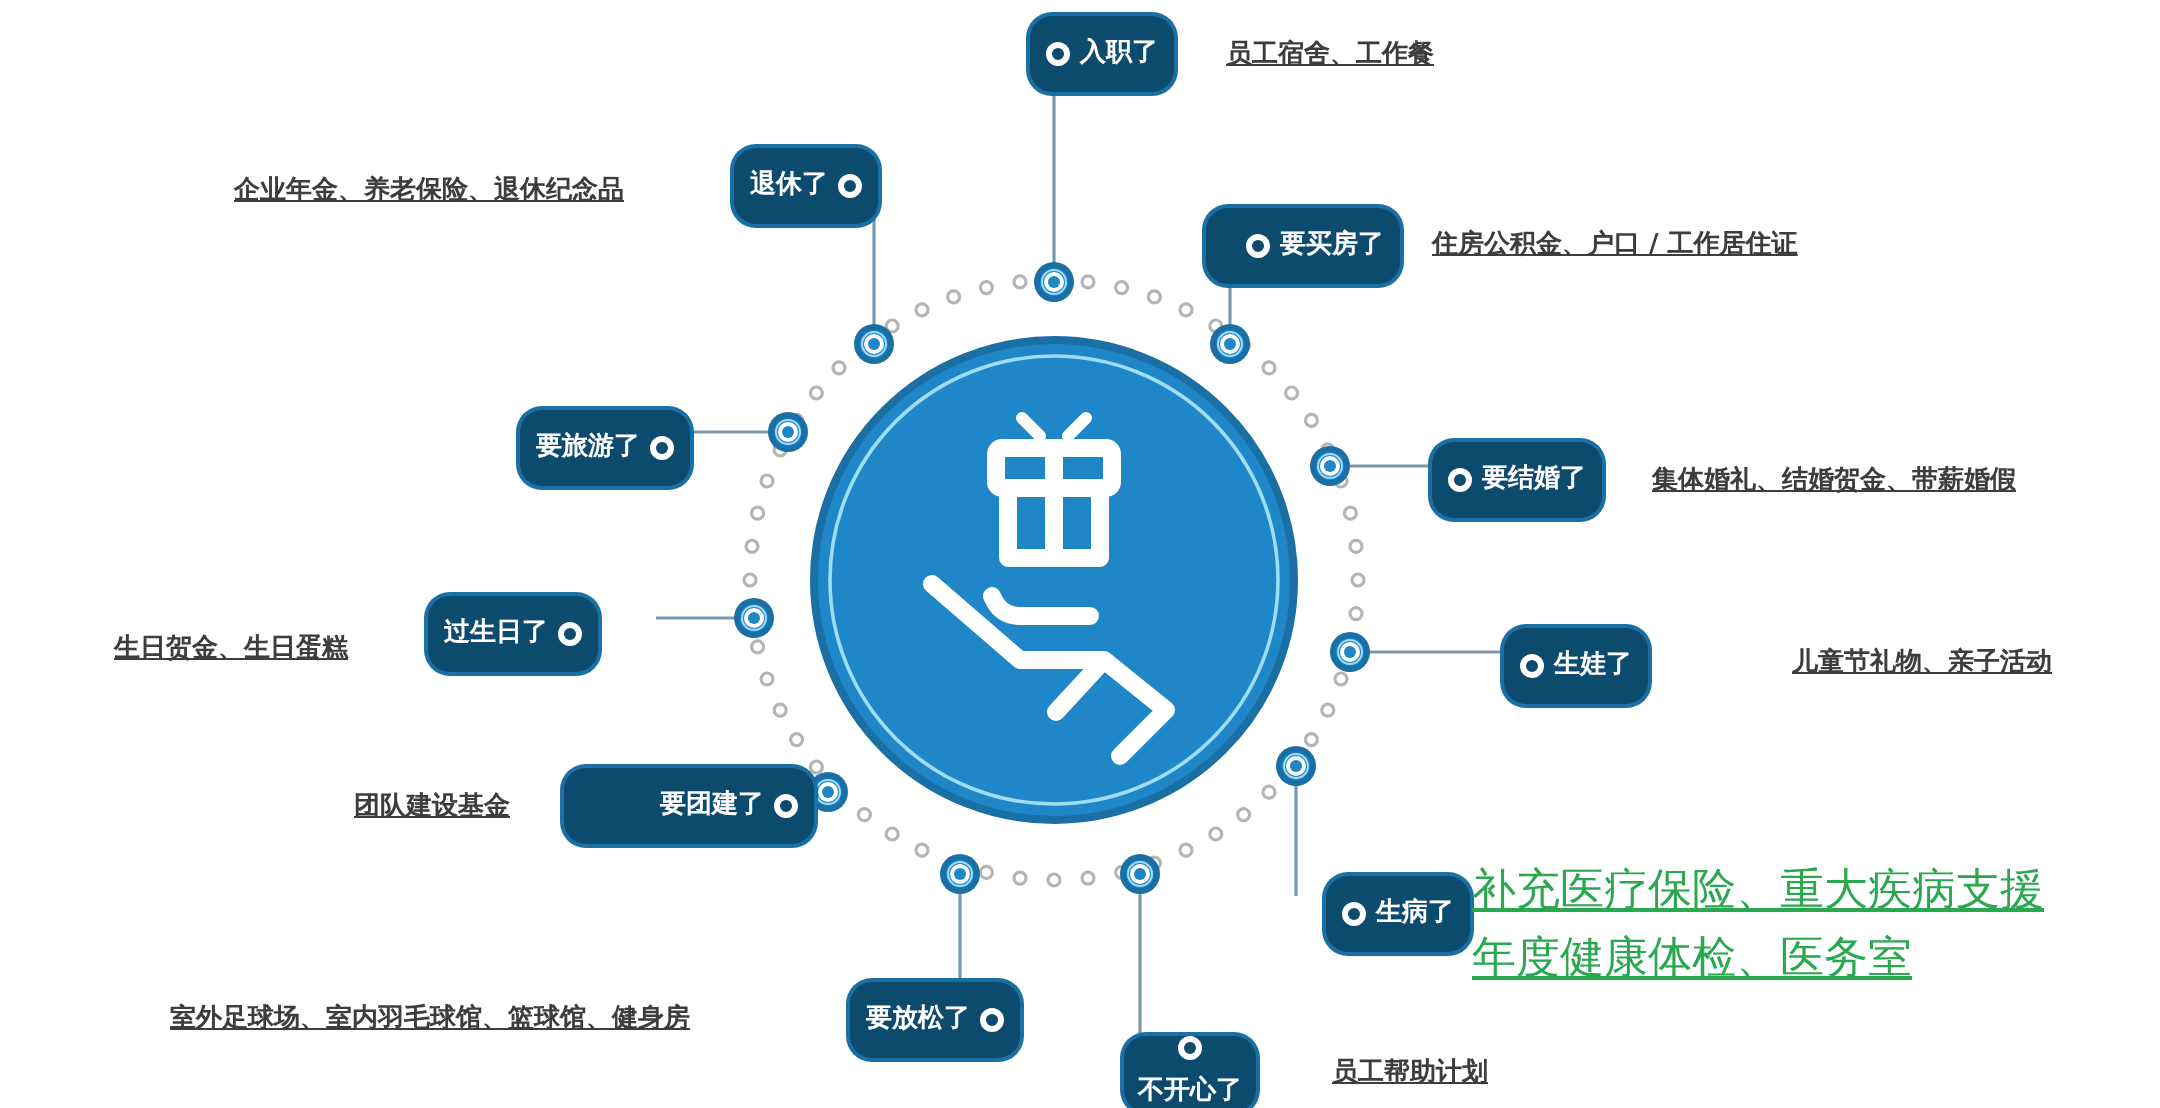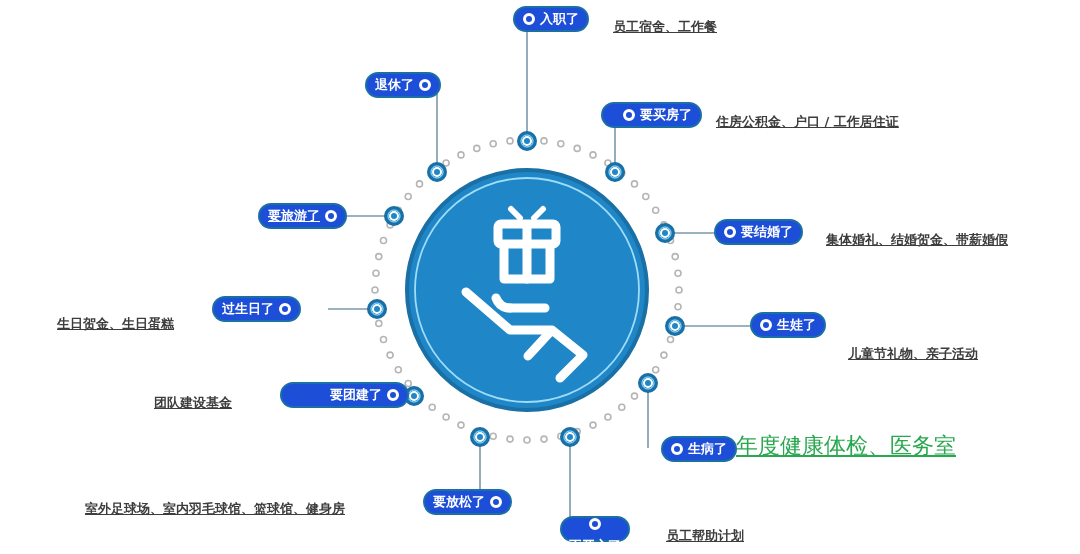--- a/index.html
+++ b/index.html
@@ -4,22 +4,22 @@
 <style>
   html, body { margin: 0; padding: 0; }
   body {
     width: 1080px; height: 554px; position: relative; overflow: hidden;
     background: #ffffff;
     font-family: "DejaVu Sans", "Liberation Sans", sans-serif;
   }
   #stage { position: absolute; left: 0; top: 0; width: 1080px; height: 554px; }
   svg#diagram { position: absolute; left: 0; top: 0; }
   .badge {
-    position: absolute; height: 22px; line-height: 22px;
-    background: #1d4ed8; color: #ffffff; border-radius: 11px;
+    position: absolute; height: 38px; line-height: 22px;
+    background: #0c4a6e; color: #ffffff; border-radius: 11px;
     font-size: 13px; font-weight: bold; white-space: nowrap;
     box-shadow: 0 0 0 2px #1a6fa5;
     display: flex; align-items: center; gap: 5px; padding: 0 8px;
     cursor: pointer;
   }
   .badge .ring {
     width: 10px; height: 10px; border-radius: 50%;
     border: 3px solid #ffffff; box-sizing: content-box; flex: none;
     width: 6px; height: 6px;
   }
@@ -226,56 +226,58 @@
   <div class="badge" style="left:716px;top:221px;">
     <span class="ring"></span>
     <span>要结婚了</span>
   </div>
   <div class="desc" style="left:826px;top:231px;">集体婚礼、结婚贺金、带薪婚假</div>
 
   <div class="badge" style="left:752px;top:314px;">
     <span class="ring"></span>
     <span>生娃了</span>
   </div>
-  <div class="desc" style="left:848px;top:322px;margin-top:23px;">儿童节礼物、亲子活动</div>
+  <div class="desc" style="left:896px;top:322px;">儿童节礼物、亲子活动</div>
 
   <div class="badge" style="left:638px;top:438px;margin-left:25px;">
     <span class="ring"></span>
     <span>生病了</span>
   </div>
   <div class="desc highlight" style="left:736px;top:429px;width:340px;">
+    <div>补充医疗保险、重大疾病支援</div>
     <div>年度健康体检、医务室</div>
   </div>
 
   <div class="badge" style="left:562px;top:518px;padding:0 7px;flex-direction:column;">
     <span class="ring"></span>
     <span>不开心了</span>
   </div>
   <div class="desc" style="left:666px;top:527px;">员工帮助计划</div>
 
   <div class="badge" style="left:405px;top:491px;margin-left:20px;">
     <span>要放松了</span>
     <span class="ring"></span>
   </div>
   <div class="desc" style="left:85px;top:500px;">室外足球场、室内羽毛球馆、篮球馆、健身房</div>
 
   <div class="badge" style="left:282px;top:384px;padding-left:48px;">
     <span>要团建了</span>
     <span class="ring"></span>
   </div>
-  <div class="desc" style="left:154px;top:394px;text-align:center;">团队建设基金</div>
+  <div class="desc" style="left:177px;top:394px;text-align:center;">团队建设基金</div>
 
   <div class="badge" style="left:214px;top:298px;">
     <span>过生日了</span>
     <span class="ring"></span>
   </div>
   <div class="desc" style="left:57px;top:315px;">生日贺金、生日蛋糕</div>
 
-  <div class="badge" style="left:260px;top:205px;text-decoration:underline;">
+  <div class="badge" style="left:260px;top:205px;">
     <span>要旅游了</span>
     <span class="ring"></span>
   </div>
 
   <div class="badge" style="left:367px;top:74px;">
     <span>退休了</span>
     <span class="ring"></span>
   </div>
+  <div class="desc" style="left:117px;top:86px;">企业年金、养老保险、退休纪念品</div>
 </div>
 
 </body></html>

